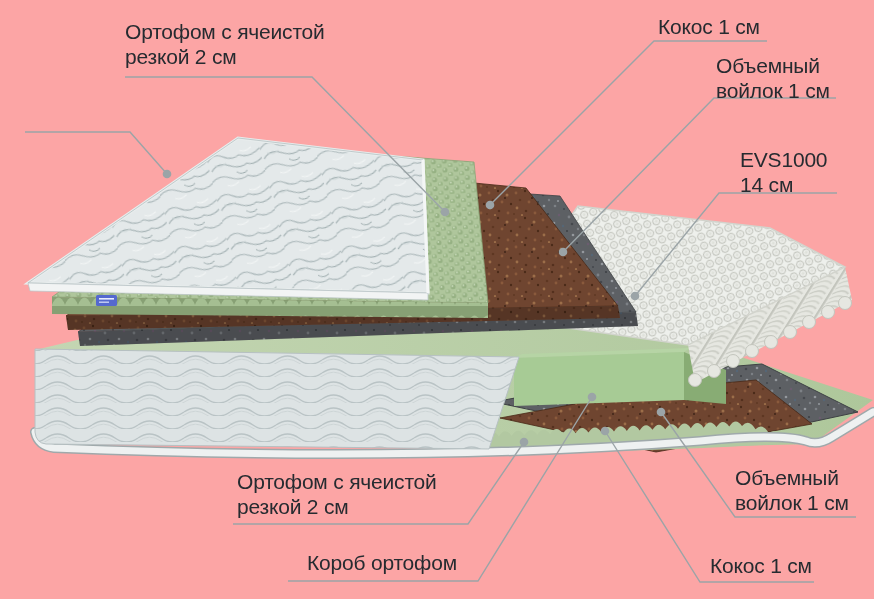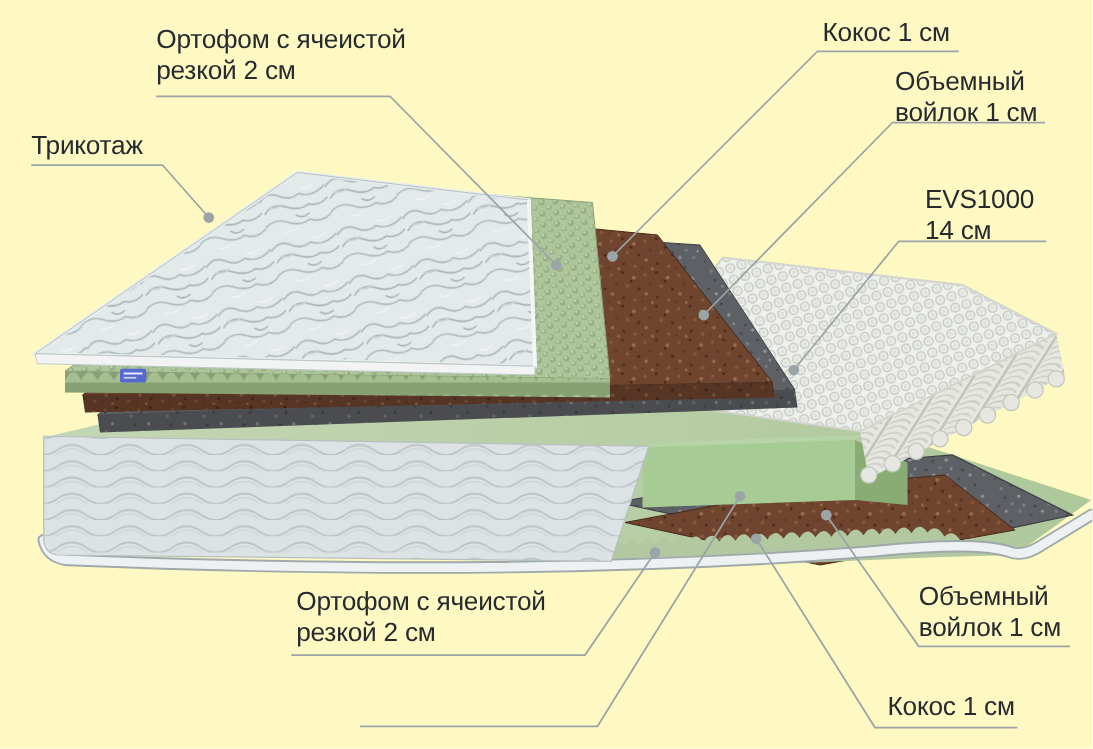--- a/index.html
+++ b/index.html
@@ -2,21 +2,21 @@
 <html style="--c-text: #262b30; --c-leader: #9ba4a7; --c-foam-green: #afc69c; --c-foam-strip: #9fb98c; --c-coconut-brown: #6f4530; --c-felt-grey: #5d6064; --c-springs-white: #eef0ec; --c-base-green: #b9cfa8; --c-box-green: #a7cb95; --c-fabric-grey: #dde3e4; --c-quilt-grey: #e4e9ea; --c-tag-blue: #5569cf;"><head>
 <meta charset="utf-8">
 <style>
   :root{
     --c-text:#262b30; --c-leader:#9ba4a7; --c-foam-green:#afc69c; --c-foam-strip:#9fb98c;
     --c-coconut-brown:#6f4530; --c-felt-grey:#5d6064; --c-springs-white:#eef0ec;
     --c-base-green:#b9cfa8; --c-box-green:#a7cb95; --c-fabric-grey:#dde3e4;
     --c-quilt-grey:#e4e9ea; --c-tag-blue:#5569cf;
   }
   html,body{margin:0;padding:0;background:#ffffff;}
-  .stage{position:relative;width:874px;height:599px;background:#fef9c3;overflow:hidden;
+  .stage{position:relative;width:874px;height:599px;background:#fca5a5;overflow:hidden;
          font-family:"Liberation Sans",sans-serif;}
   .stage svg{position:absolute;left:0;top:0;}
   .lbl{position:absolute;font-size:21px;line-height:25px;font-weight:400;letter-spacing:-0.2px;
        color:var(--c-text);white-space:pre-line;}
   #l-ortofoam-top{left:125px;top:19px;}
   #l-knit{left:25px;top:104px;}
   #l-kokos-top{left:658px;top:14px;}
   #l-voylok-top{left:716px;top:53px;}
   #l-evs{left:740px;top:147px;}
   #l-ortofoam-bottom{left:237px;top:469px;}
@@ -205,25 +205,25 @@
     <circle cx="635" cy="296" r="4.3"></circle>
     <circle cx="524" cy="442" r="4.3"></circle>
     <circle cx="592" cy="397" r="4.3"></circle>
     <circle cx="661" cy="412" r="4.3"></circle>
     <circle cx="605" cy="431" r="4.3"></circle>
   </g>
 </svg>
 
 <div class="lbl" id="l-ortofoam-top">Ортофом с ячеистой
 резкой 2 см</div>
-<div class="lbl" id="l-knit">Трикотаж</div>
 <div class="lbl" id="l-kokos-top">Кокос 1 см</div>
 <div class="lbl" id="l-voylok-top">Объемный
 войлок 1 см</div>
 <div class="lbl" id="l-evs">EVS1000
 14 см</div>
 <div class="lbl" id="l-ortofoam-bottom">Ортофом с ячеистой
 резкой 2 см</div>
+<div class="lbl" id="l-korob">Короб ортофом</div>
 <div class="lbl" id="l-voylok-bottom">Объемный
 войлок 1 см</div>
 <div class="lbl" id="l-kokos-bottom">Кокос 1 см</div>
 
 </div>
 
 </body></html>

